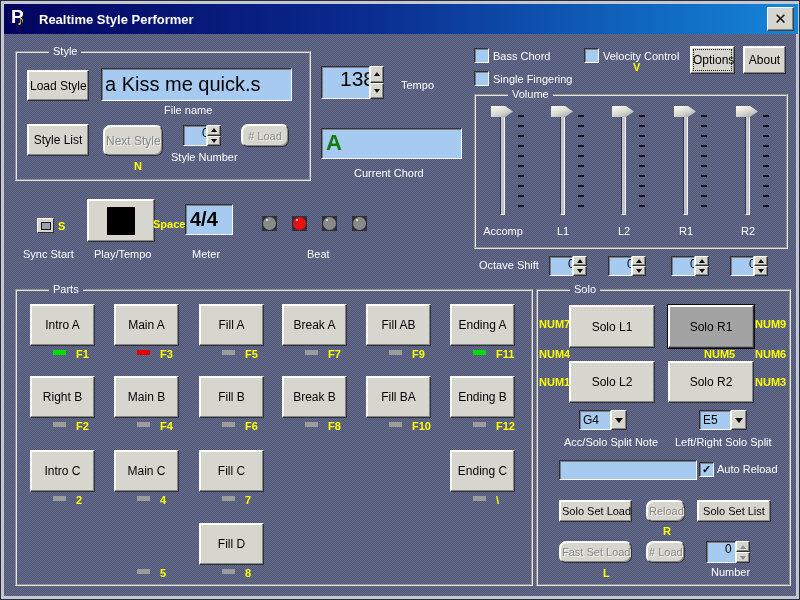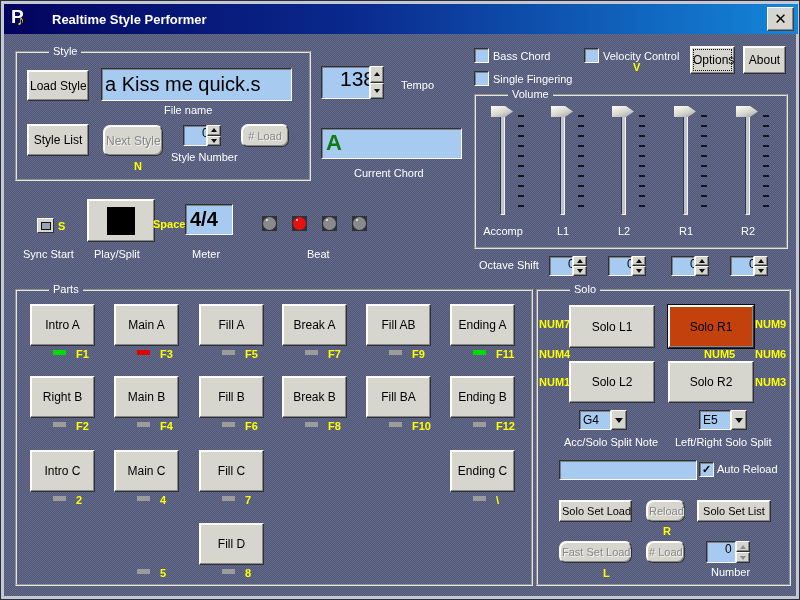--- a/index.html
+++ b/index.html
@@ -17,39 +17,39 @@
   #client{position:absolute;left:3px;top:33px;right:3px;bottom:3px;}
   
   #titlebar{
     position:absolute;left:3px;top:3px;width:794px;height:30px;
     background:linear-gradient(90deg,#03035e 0%,#0a2b8f 45%,#1486d8 100%);
     display:flex;align-items:center;
   }
   #app-icon{position:relative;width:24px;height:24px;margin-left:5px;flex:0 0 auto;}
   #app-icon .p{position:absolute;left:2px;top:-1px;color:#fff;font-weight:bold;font-size:19px;}
   #app-icon .note{position:absolute;left:8px;top:4px;color:#ffe400;font-size:15px;}
-  #title-text{color:#fff;font-weight:bold;font-size:13px;margin-left:19px;white-space:nowrap;}
+  #title-text{color:#fff;font-weight:bold;font-size:13px;margin-left:6px;white-space:nowrap;}
   #close-btn{
     position:absolute;right:4px;top:3px;width:27px;height:24px;
     background:#d6d6ce;border:1px solid;border-color:#ffffff #404040 #404040 #ffffff;
     box-shadow:inset -1px -1px 0 #84888c;
     font-weight:bold;font-size:15px;line-height:21px;text-align:center;color:#000;
     font-family:"DejaVu Sans",sans-serif;padding:0;cursor:default;
   }
   
   .btn{
     position:absolute;background:#d6d6ce;color:#000;
     border:1px solid;border-color:#fcfcf4 #303030 #303030 #fcfcf4;
     box-shadow:inset -1px -1px 0 #84888c,inset 1px 1px 0 #ffffff;
     font-family:"Liberation Sans",sans-serif;font-size:12px;text-align:center;
     padding:2px;cursor:default;white-space:nowrap;
   }
   .btn.disabled{color:#84888a;text-shadow:1px 1px 0 #f4f4ec;border-radius:7px;}
   .btn.focus-dotted{outline:1px dotted #101010;outline-offset:-4px;}
-  .btn.default-btn{box-shadow:0 0 0 1px #0a0a0a,inset -1px -1px 0 #84888c,inset 1px 1px 0 #ffffff;background:#c2410c;}
+  .btn.default-btn{box-shadow:0 0 0 1px #0a0a0a,inset -1px -1px 0 #84888c,inset 1px 1px 0 #ffffff;background:#a3a3a3;}
   .field{
     position:absolute;background:#a6caf0;color:#000;
     border:1px solid;border-color:#303030 #fcfcf4 #fcfcf4 #303030;
     box-shadow:inset 1px 1px 0 #7a8090;
     overflow:hidden;white-space:nowrap;
   }
   .grp{position:absolute;border:2px groove #e6e6e0;}
   .grp-title{
     position:absolute;top:-8px;font-size:11px;color:#ffffff;padding:0 4px;
     background-color:#59617f;
@@ -268,21 +268,21 @@
         </span>
       </span>
   </span>
 
   <button id="sync-btn">
       <span class="inner"></span>
     </button>
   <span class="ylabel" style="left:57px;top:219px">S</span>
   <span class="wlabel" style="left:22px;top:247px">Sync Start</span>
   <button class="btn" id="play-btn"><span class="sq"></span></button>
-  <span class="wlabel" style="left:93px;top:247px">Play/Split</span>
+  <span class="wlabel" style="left:93px;top:247px">Play/Tempo</span>
   <span class="ylabel" style="left:152px;top:217px">Space</span>
   <div class="field" style="left:184px;top:203px;width:42px;height:29px;font-size:20px;font-weight:bold;line-height:28px;padding-left:4px">4/4</div>
   <span class="wlabel" style="left:191px;top:247px">Meter</span>
   <span class="beat" style="left:261px">
       <i class="beat-dot" style="background: rgb(138, 138, 138);"></i>
     </span>
   <span class="beat" style="left:291px">
       <i class="beat-dot" style="background: rgb(232, 16, 16);"></i>
     </span>
   <span class="beat" style="left:321px">

